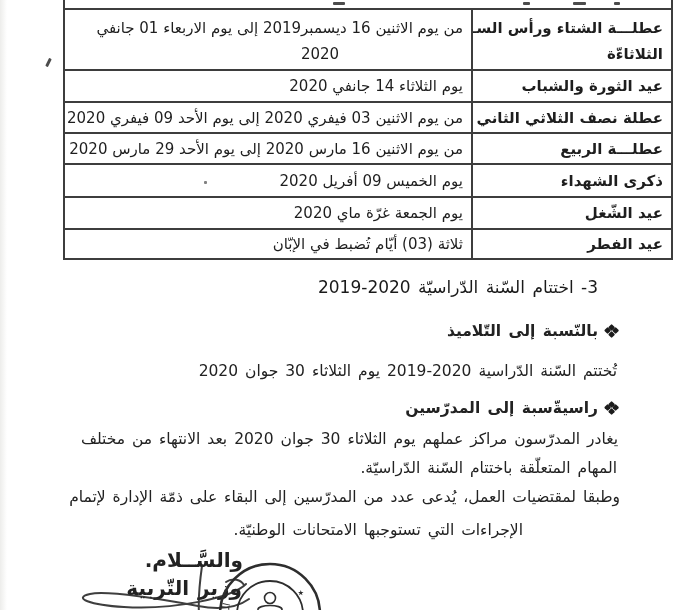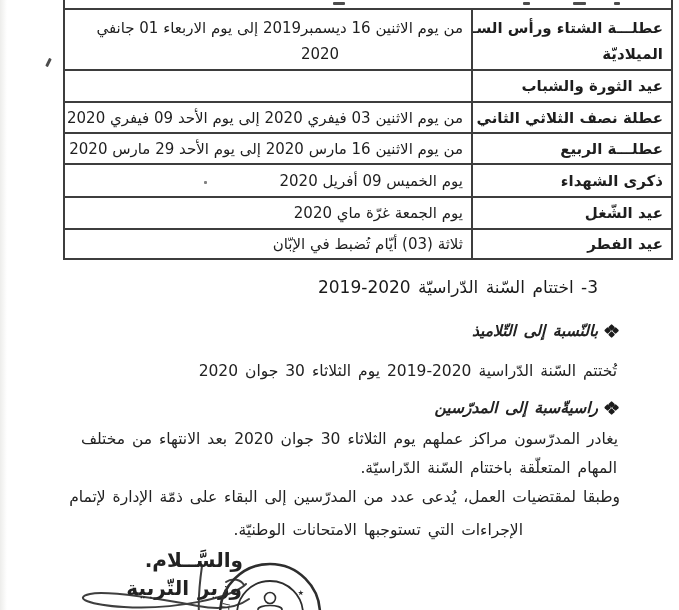--- a/index.html
+++ b/index.html
@@ -25,21 +25,21 @@
     padding:0 8px 0 4px;font-size:15px;white-space:nowrap;overflow:hidden;}
   .two-line{display:block;padding-top:5px;line-height:26px;}
   .date-cell.two-line{text-align:right;}
   .date-cell .l2{text-align:center;padding-left:108px;}
   .name-cell.two-line{text-align:right;}
   
   .speck{position:absolute;background:#4c4c4c;border-radius:1px;}
   
   .bodyline{position:absolute;font-size:15.5px;color:#222;white-space:nowrap;word-spacing:2px;}
   .heading{font-weight:400;font-size:17px;color:#1a1a1a;}
-  .bullet-row{display:flex;align-items:center;gap:7px;font-weight:700;font-size:15.5px;font-style:italic;}
+  .bullet-row{display:flex;align-items:center;gap:7px;font-weight:700;font-size:15.5px;}
   .dia{position:relative;width:13px;height:13px;flex:0 0 13px;}
   .dia i{position:absolute;width:5.2px;height:5.2px;background:#1c1c1c;transform:rotate(45deg);border-radius:1px;}
   .dia .n{left:3.9px;top:0}.dia .w{left:0;top:3.9px}
   .dia .e{left:7.8px;top:3.9px}.dia .s{left:3.9px;top:7.8px}
   .salut{font-weight:700;font-size:20px;}
   .stamp-svg{position:absolute;left:210px;top:558px;}
   .sig-svg{position:absolute;left:28px;top:556px;}
 </style>
 </head>
 <body>
@@ -56,25 +56,28 @@
       <div class="speck" style="left:549px;top:2px;width:6px;height:3px"></div>
     </div>
 
     <div class="trow r1">
       <div class="date-cell two-line">
         <div>من يوم الاثنين 16 ديسمبر2019 إلى يوم الاربعاء 01 جانفي</div>
         <div class="l2">2020</div>
       </div>
       <div class="name-cell two-line">
         <div>عطلـــة الشتاء ورأس الســنة</div>
-        <div>الميلاديّة</div>
+        <div>الثلاثاءّة</div>
       </div>
     </div>
 
     <div class="trow r2">
+      <div class="date-cell">
+        <span>يوم الثلاثاء 14 جانفي 2020</span>
+      </div>
       <div class="name-cell">
         <span>عيد الثورة والشباب</span>
       </div>
     </div>
 
     <div class="trow r3">
       <div class="date-cell">
         <span>من يوم الاثنين 03 فيفري 2020 إلى يوم الأحد 09 فيفري 2020</span>
       </div>
       <div class="name-cell">

